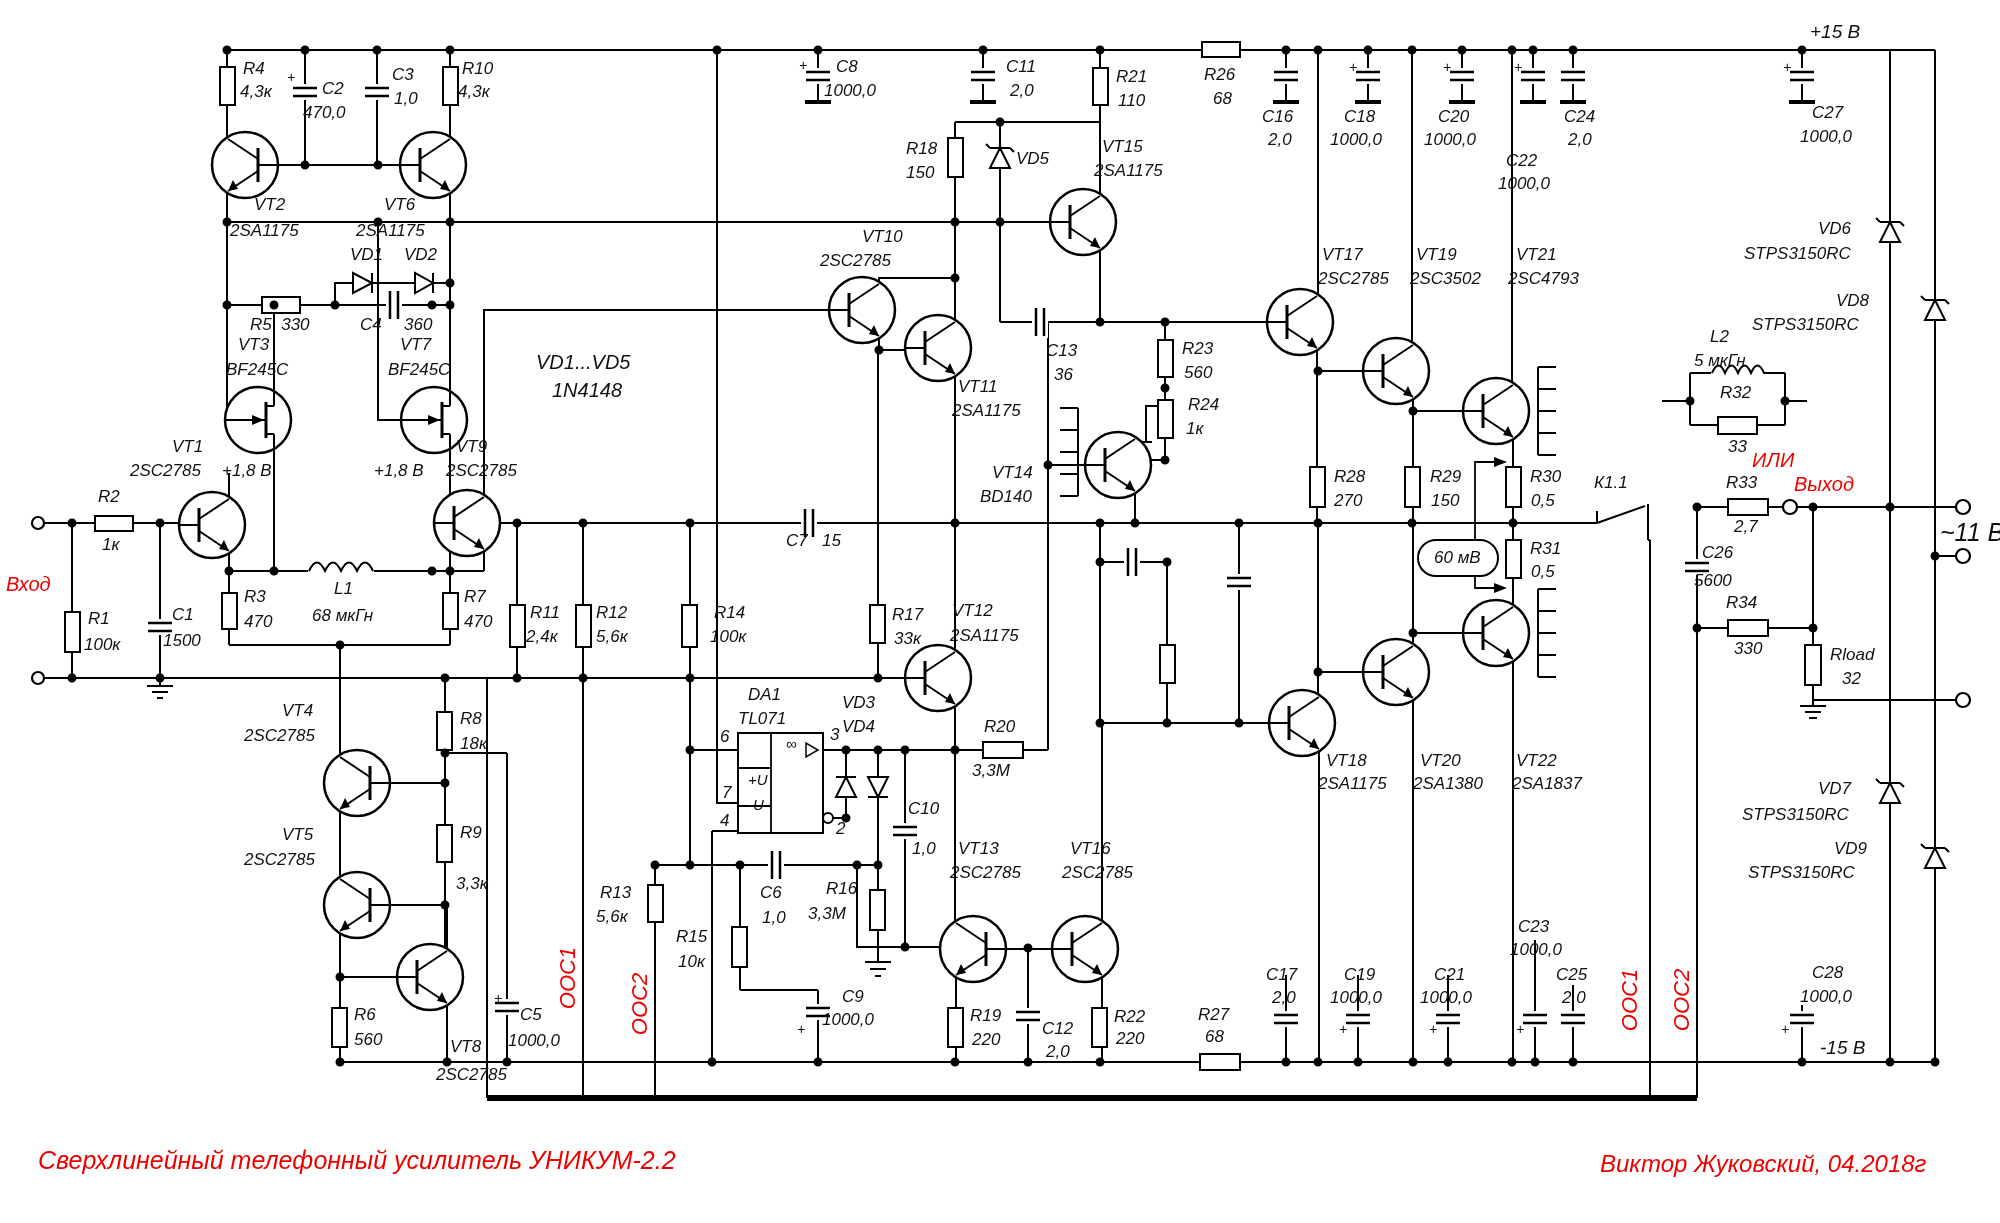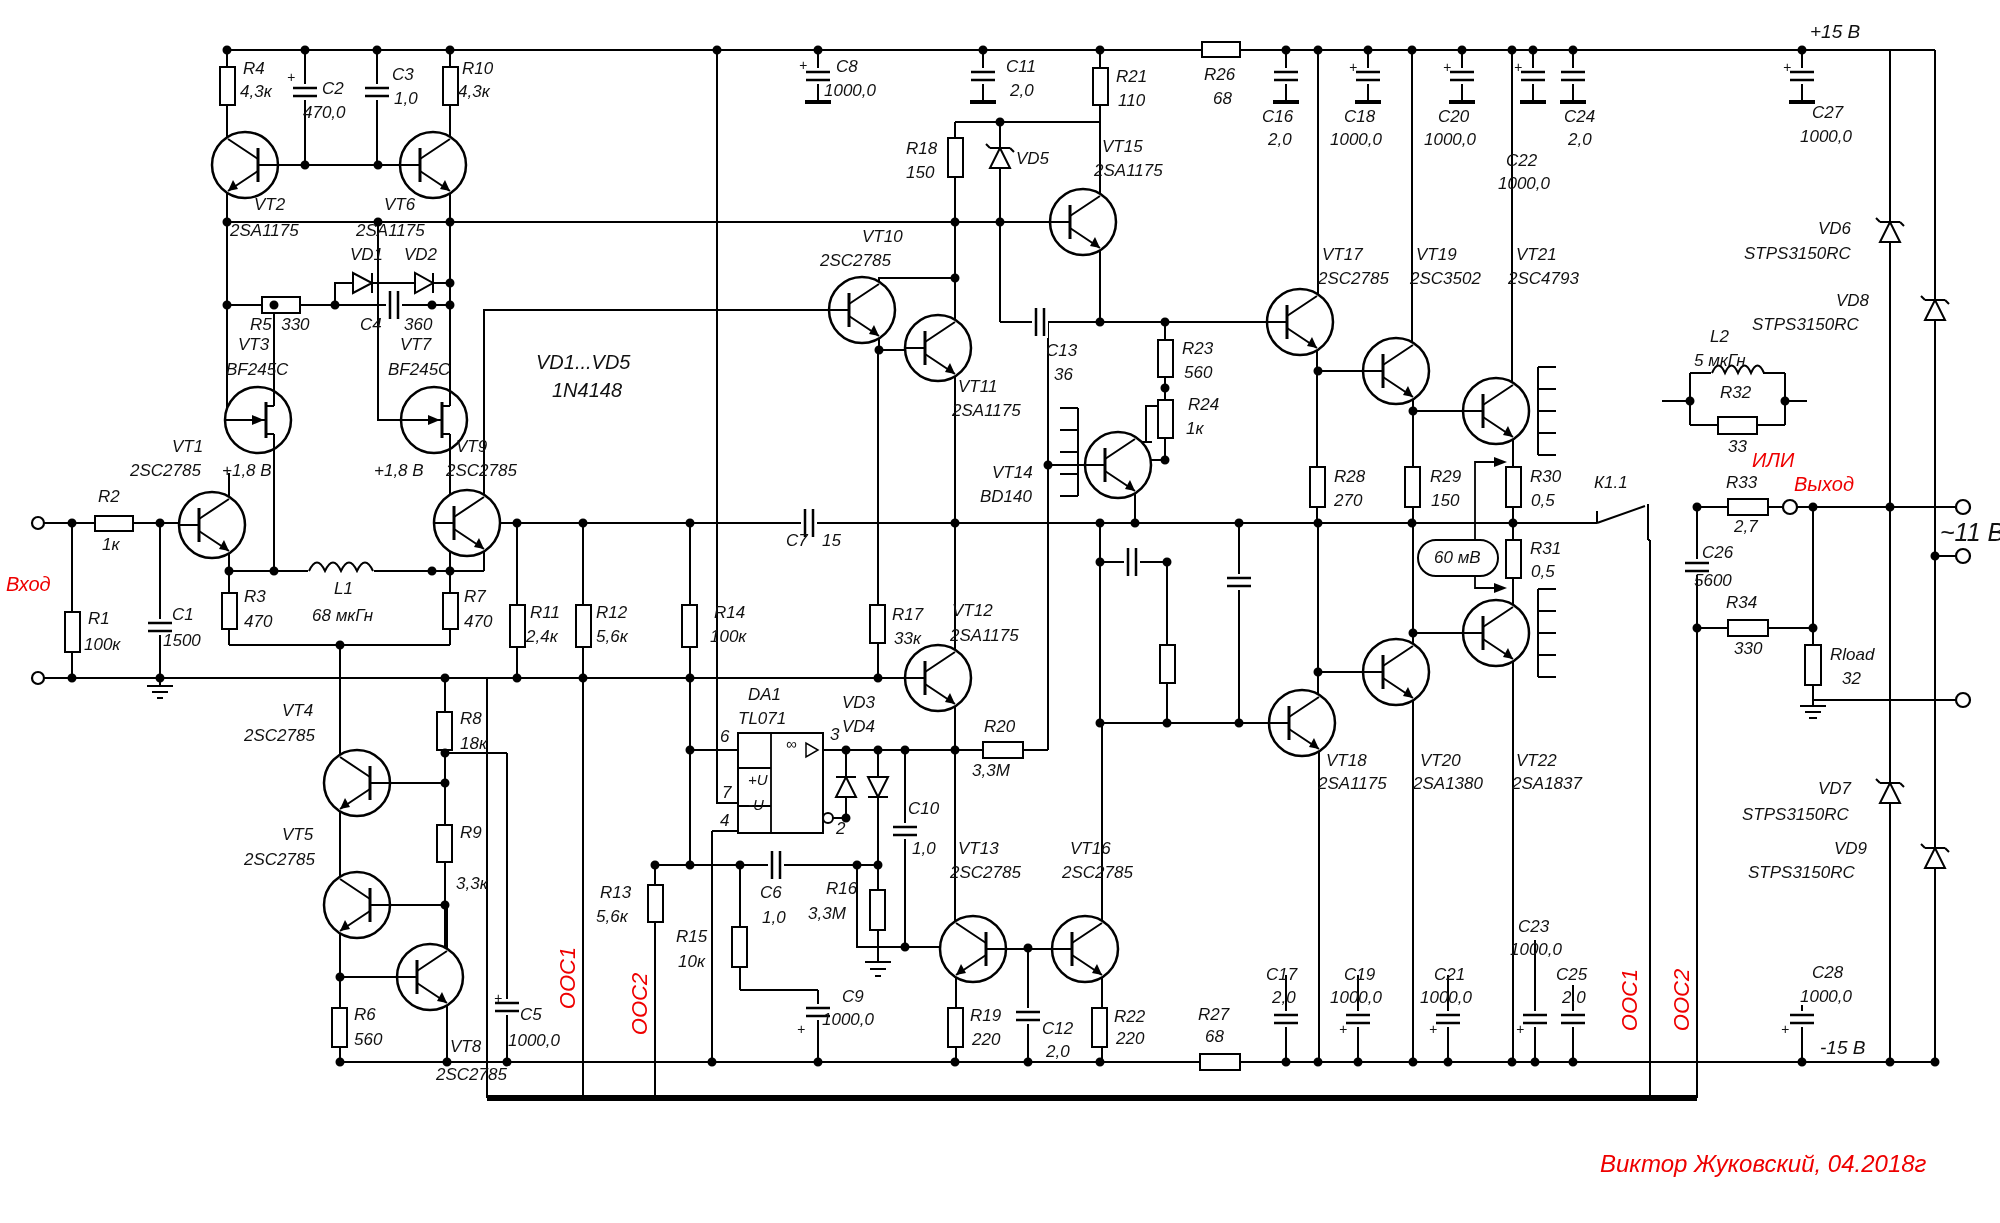--- a/index.html
+++ b/index.html
@@ -555,15 +555,16 @@
       <span class="lbl" style="left: 1349px; top: 60px; font-size: 14px;">+</span>
       <span class="lbl" style="left: 1339px; top: 1022px; font-size: 14px;">+</span>
       <span class="lbl" style="left: 1443px; top: 60px; font-size: 14px;">+</span>
       <span class="lbl" style="left: 1429px; top: 1022px; font-size: 14px;">+</span>
       <span class="lbl" style="left: 1514px; top: 60px; font-size: 14px;">+</span>
       <span class="lbl" style="left: 1516px; top: 1022px; font-size: 14px;">+</span>
       <span class="lbl" style="left: 1783px; top: 60px; font-size: 14px;">+</span>
       <span class="lbl" style="left: 1781px; top: 1022px; font-size: 14px;">+</span>
     </div>
 
+<div class="title" style="left:38px;top:1146px;font-size:25px;">Сверхлинейный телефонный усилитель УНИКУМ-2.2</div>
 <div class="title" style="left:1600px;top:1150px;font-size:24px;">Виктор Жуковский, 04.2018г</div>
 
 </div>
 
 </body></html>

